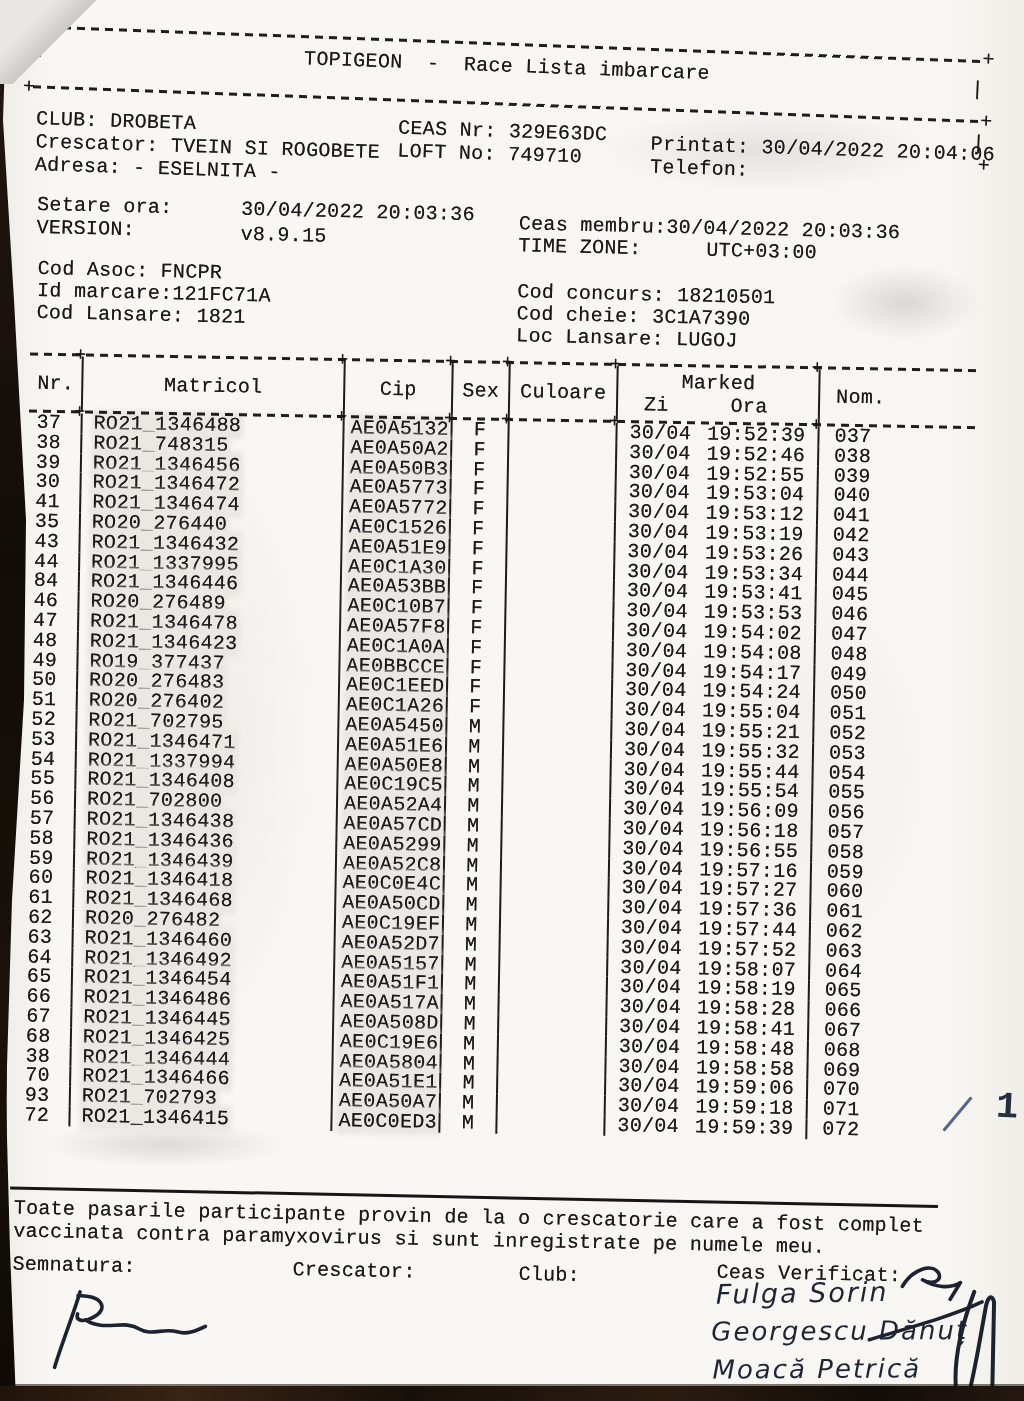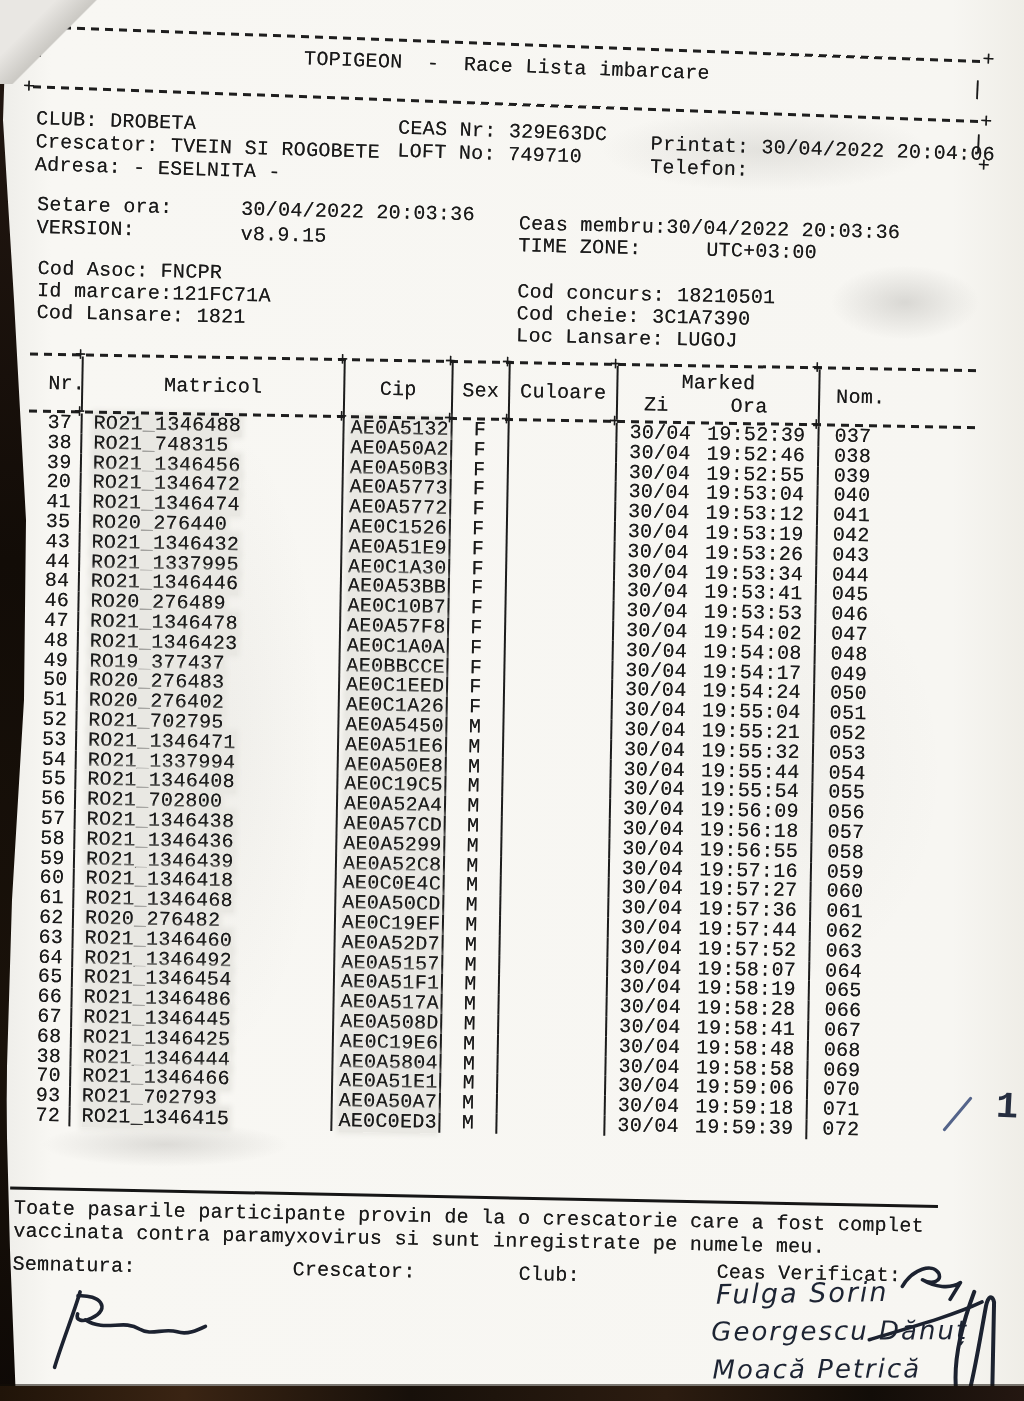--- a/index.html
+++ b/index.html
@@ -24,21 +24,21 @@
   
   .twrap{position:absolute;left:36px;top:352px;width:952px;}
   .grid{display:grid;grid-template-columns:52px 262px 108px 57px 108px 202px 163px;}
   .trow{display:contents;}
   .hcell{height:54px;display:flex;align-items:center;font-size:20px;letter-spacing:.3px;
          white-space:pre;text-shadow:0 0 .6px rgba(25,25,25,.75);}
   .c{height:19.8px;line-height:19.8px;font-size:20px;letter-spacing:.3px;white-space:pre;
      text-shadow:0 0 .6px rgba(25,25,25,.75);}
   .bl{border-left:2px solid #1c1c1c;}
   .center{justify-content:center;}
-  .c-nr{padding-left:8px;margin-left:11px;}
+  .c-nr{padding-left:8px;}
   .c-matricol{padding-left:11px;}
   .c-cip{padding-left:6px;}
   .c-sex{text-align:center;}
   .c-marked{display:flex;align-items:center;padding-left:12px;gap:16px;}
   .c-nom{padding-left:15px;}
   .shade{background:#e9e8e3;box-shadow:0 0 5px 2px #e9e8e3;}
   .h-marked{flex-direction:column;justify-content:center;align-items:stretch;}
   .h-marked .l1{text-align:center;}
   .h-marked .l2{display:flex;padding-left:26px;gap:62px;}
   .dashrow{position:relative;}
@@ -189,21 +189,21 @@
       <div class="c bl c-sex">F</div>
       <div class="c bl"></div>
       <div class="c bl c-marked">
         <span>30/04</span>
         <span>19:52:55</span>
       </div>
       <div class="c bl c-nom">039</div>
     </div>
 
     <div class="trow">
-      <div class="c c-nr">20</div>
+      <div class="c c-nr">30</div>
       <div class="c bl c-matricol"><span class="shade">RO21_1346472</span></div>
       <div class="c bl c-cip"><span class="shade">AE0A5773</span></div>
       <div class="c bl c-sex">F</div>
       <div class="c bl"></div>
       <div class="c bl c-marked">
         <span>30/04</span>
         <span>19:53:04</span>
       </div>
       <div class="c bl c-nom">040</div>
     </div>

